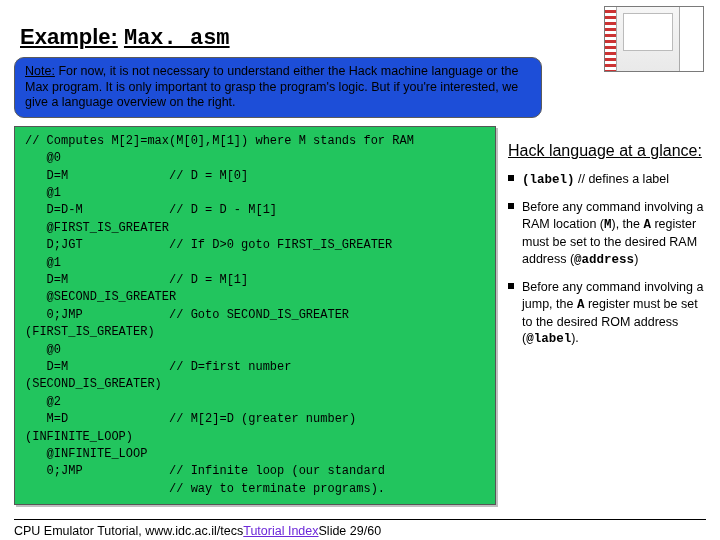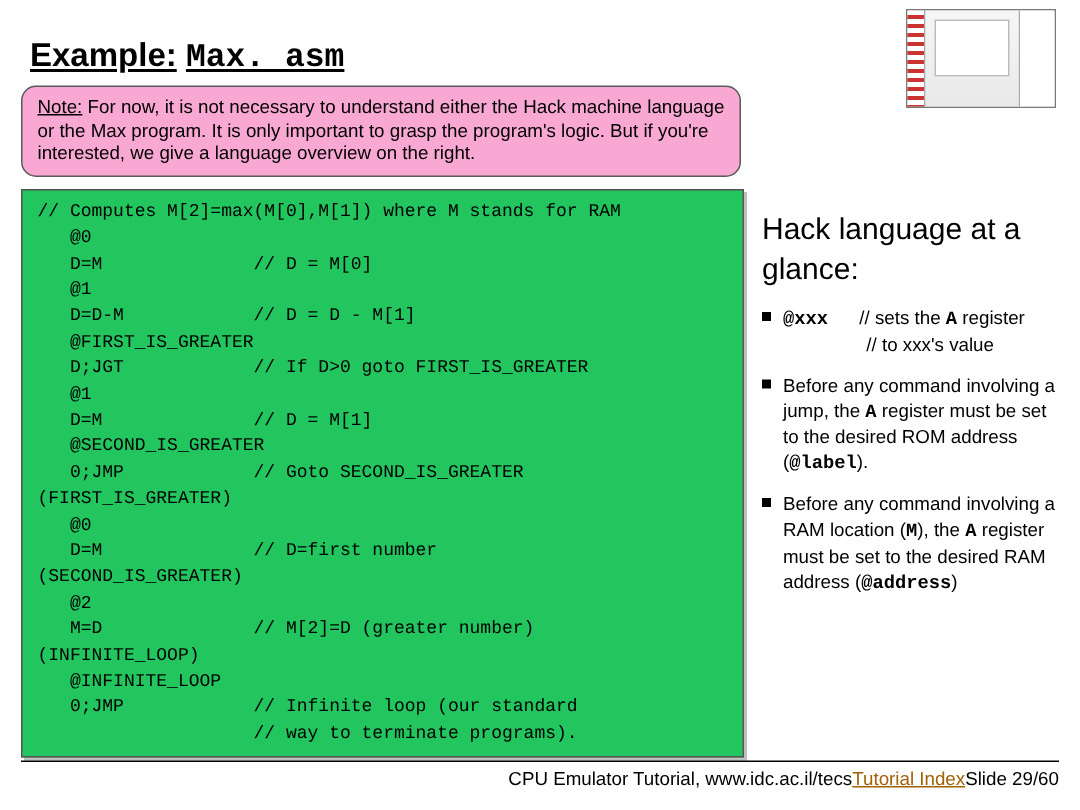--- a/index.html
+++ b/index.html
@@ -19,24 +19,24 @@
     width: 100px; height: 66px;
     border: 1px solid #7a7a7a; background: #efefef;
     display: flex;
   }
   .thumb .l { width: 12px; background: repeating-linear-gradient(#fff,#fff 3px,#c33 3px,#c33 6px); border-right:1px solid #aaa;}
   .thumb .m { flex:1; background: linear-gradient(#f6f6f6,#e9e9e9); position:relative;}
   .thumb .m::before { content:""; position:absolute; inset:6px 6px 20px 6px; background:#fff; border:1px solid #bbb;}
   .thumb .r { width:24px; background:#fff; border-left:1px solid #aaa;}
 
   .note {
-    width: 480px;
+    width: 528px;
     border: 1.5px solid #5b5b5b;
     border-radius: 10px;
-    background: #f9a8d4;
+    background: #1d4ed8;
     padding: 6px 10px;
     font-size: 12.5px;
     line-height: 1.25;
     margin-bottom: 8px;
   }
   .note .hd { text-decoration: underline; font-weight: normal; }
 
   .cols { display:flex; gap: 12px; }
   .codebox {
     width: 482px;
@@ -50,38 +50,38 @@
     white-space: pre;
   }
 
   .side {
     flex: 1;
     padding-top: 0;
     font-size: 12.5px;
     line-height: 1.35;
   }
   .side h2 {
-    font-size: 20px; 
+    font-size: 16px; text-decoration: underline;
     font-weight: normal; margin: 14px 0 10px 0;
   }
   .side ul { list-style: none; padding-left: 0; }
   .side li { position: relative; padding-left: 14px; margin-bottom: 10px; }
   .side li::before {
     content: ""; position: absolute; left: 0; top: 4px;
     width: 6px; height: 6px; background:#000;
   }
   .side .mono { font-family:"Courier New",monospace; font-weight:bold; }
 
   .footer {
-    position: absolute; left: 14px; right: 14px; bottom: 14px;
+    position: absolute; left: 14px; right: 14px; bottom: 2px;
     border-top: 1px solid #000;
-    display: flex; justify-content: flex-end; align-items: center;
+    display: flex; justify-content: flex-start; align-items: center;
     padding-top: 4px; font-size: 12.5px;
   }
-  .footer .link { color: #a16207; text-decoration: underline; cursor: pointer; }
+  .footer .link { color: #6d28d9; text-decoration: underline; cursor: pointer; }
 </style>
 </head>
 <body>
 
 <div class="thumb">
   <div class="l"></div>
     <div class="m"></div>
     <div class="r"></div>
 </div>
 
@@ -115,29 +115,27 @@
    M=D              // M[2]=D (greater number)
 (INFINITE_LOOP)
    @INFINITE_LOOP
    0;JMP            // Infinite loop (our standard
                     // way to terminate programs).</pre>
 
   <div class="side">
     <h2>Hack language at a glance:</h2>
     <ul>
       <li>
-        <span class="mono">@xxx</span>
-        &nbsp;&nbsp;&nbsp;&nbsp;<span> // sets the </span><span class="mono">A</span><span> register</span><br>
-        &nbsp;&nbsp;&nbsp;&nbsp;&nbsp;&nbsp;&nbsp;&nbsp;&nbsp;&nbsp;&nbsp;&nbsp;&nbsp;&nbsp;&nbsp;&nbsp;<span>// to xxx's value</span>
+        <span class="mono">(label)</span><span> // defines a label</span>
+      </li>
+      <li>
+        <span>Before any command involving a RAM location (</span><span class="mono">M</span><span>), the </span><span class="mono">A</span><span> register must be set to the desired RAM address (</span><span class="mono">@address</span><span>)</span>
       </li>
       <li>
         <span>Before any command involving a jump, the </span><span class="mono">A</span><span> register must be set to the desired ROM address (</span><span class="mono">@label</span><span>).</span>
-      </li>
-      <li>
-        <span>Before any command involving a RAM location (</span><span class="mono">M</span><span>), the </span><span class="mono">A</span><span> register must be set to the desired RAM address (</span><span class="mono">@address</span><span>)</span>
       </li>
     </ul>
   </div>
 </div>
 
 <div class="footer">
   <span>CPU Emulator Tutorial, www.idc.ac.il/tecs</span>
   <span class="link">Tutorial Index</span>
   <span>Slide 29/60</span>
 </div>

